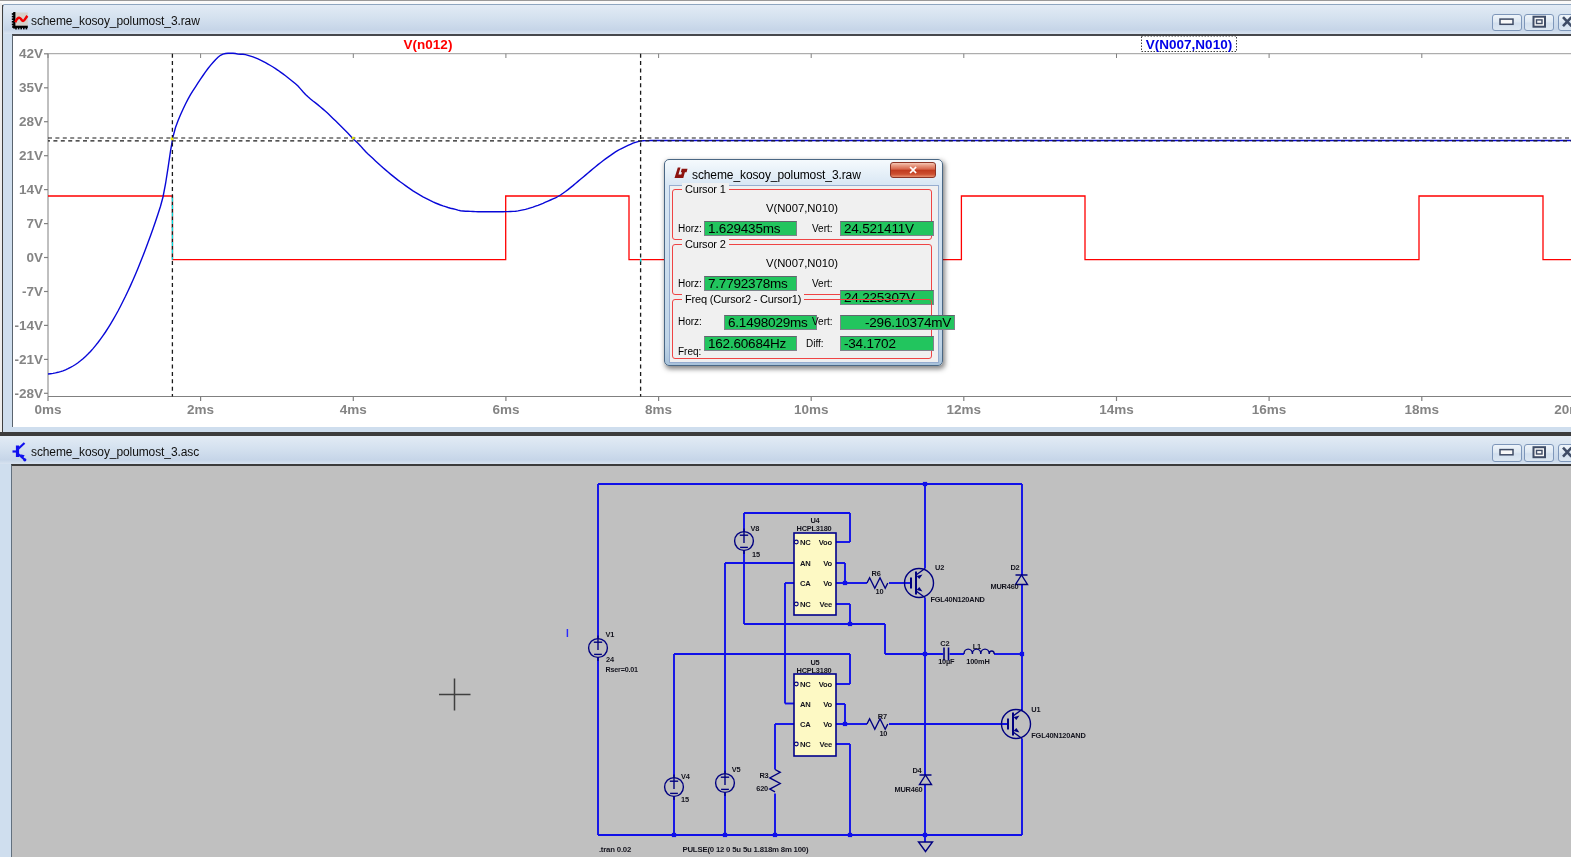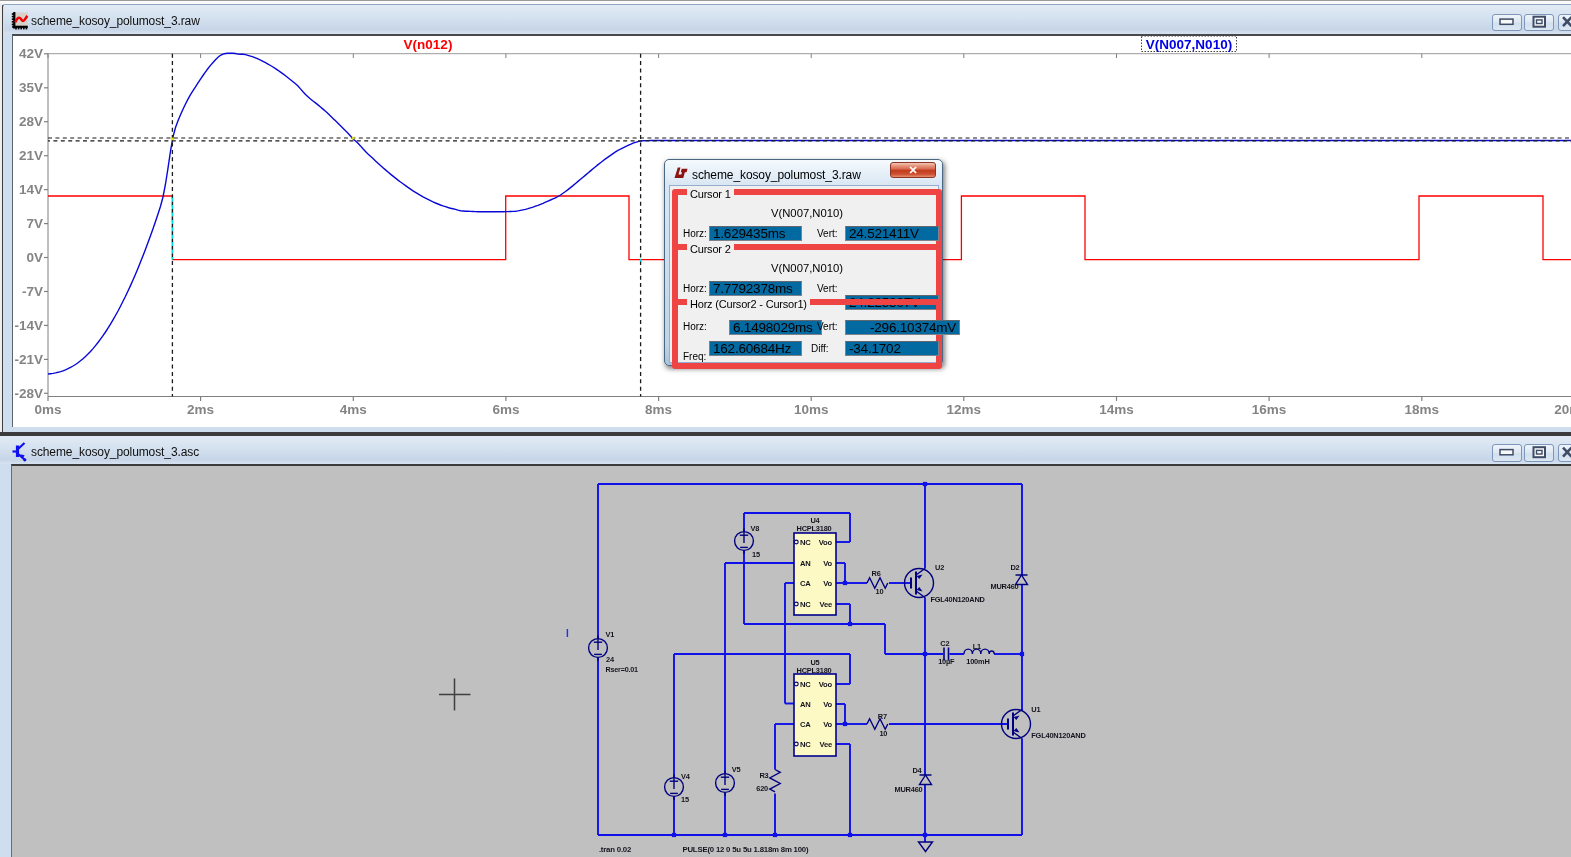--- a/index.html
+++ b/index.html
@@ -23,24 +23,24 @@
 .b1a{top:444px;}.b2a{top:444px;}.b3a{top:444px;}
 
 #dlg{left:664px;top:158.5px;width:276.5px;height:205.5px;border-radius:5px;
  background:linear-gradient(180deg,#f5fafd,#d9e7f4 12%,#bfd4e7 90%,#a8c2da);
  border:1px solid #4a6784;box-shadow:1.5px 2.5px 5px rgba(30,30,30,.55);}
 #dlgtitle{left:27px;top:8px;font-size:12px;letter-spacing:-0.1px;color:#000;}
 #dlgclose{left:225px;top:2px;width:44px;height:14.5px;border:1px solid #8c3526;border-radius:3px;
  background:linear-gradient(180deg,#f4c6b4 0%,#e89a82 18%,#d6654a 45%,#c03a1e 50%,#cc4f30 80%,#e8906f);
  color:#fff;font-size:11px;font-weight:bold;text-align:center;line-height:14px;}
 #dlgbody{left:4px;top:25px;width:268px;height:176px;background:#f0f0f0;border:1px solid #96add0;}
-.grp{position:absolute;left:2px;width:258px;border:6px solid #ef4444;border-radius:3px;}
+.grp{position:absolute;left:2px;width:258px;border:1px solid #ef4444;border-radius:3px;}
 .grp .lab{position:absolute;left:9px;top:-7px;background:#f0f0f0;padding:0 3px;font-size:11px;letter-spacing:-0.2px;color:#000;}
 .sig{position:absolute;width:100%;text-align:center;font-size:11.3px;color:#000;}
-.fld{position:absolute;height:13px;background:#0369a1;border:1px solid #7e838b;border-top-color:#62666d;
+.fld{position:absolute;height:13px;background:#22c55e;border:1px solid #7e838b;border-top-color:#62666d;
  font-size:13.5px;color:#000;padding:0 0 0 3px;line-height:13.5px;overflow:hidden;letter-spacing:-0.2px;}
 .flab{position:absolute;font-size:10px;color:#000;}
 </style>
 </head>
 <body>
 <div class="abs" id="topstrip"></div>
 <div class="abs" id="leftw"></div>
 <div class="abs" id="w1frame"></div>
 <div class="abs" id="w1title"></div>
 <div class="abs" id="w1titletext">scheme_kosoy_polumost_3.raw</div>
@@ -341,21 +341,21 @@
     </div>
     <div class="grp" style="top:58px;height:49px;">
       <div class="lab">Cursor 2</div>
       <div class="sig" style="top:12px;">V(N007,N010)</div>
       <div class="flab" style="left:5px;top:33px;">Horz:</div>
       <div class="fld" style="left:31px;top:31.5px;width:88px;">7.7792378ms</div>
       <div class="flab" style="left:139px;top:33px;">Vert:</div>
       <div class="fld" style="left:167px;top:45px;width:89px;">24.225307V</div>
     </div>
     <div class="grp" style="top:113px;height:58px;">
-      <div class="lab">Horz (Cursor2 - Cursor1)</div>
+      <div class="lab">Freq (Cursor2 - Cursor1)</div>
       <div class="flab" style="left:5px;top:16.5px;">Horz:</div>
       <div class="fld" style="left:31px;top:15px;width:88px;margin-left:20px;">6.1498029ms</div>
       <div class="flab" style="left:139px;top:16.5px;">Vert:</div>
       <div class="fld" style="left:167px;top:15px;width:89px;padding-left:24px;">-296.10374mV</div>
       <div class="flab" style="left:5px;top:46px;">Freq:</div>
       <div class="fld" style="left:31px;top:36.5px;width:88px;">162.60684Hz</div>
       <div class="flab" style="left:133px;top:38px;">Diff:</div>
       <div class="fld" style="left:167px;top:36.5px;width:89px;">-34.1702</div>
     </div>
   </div>

